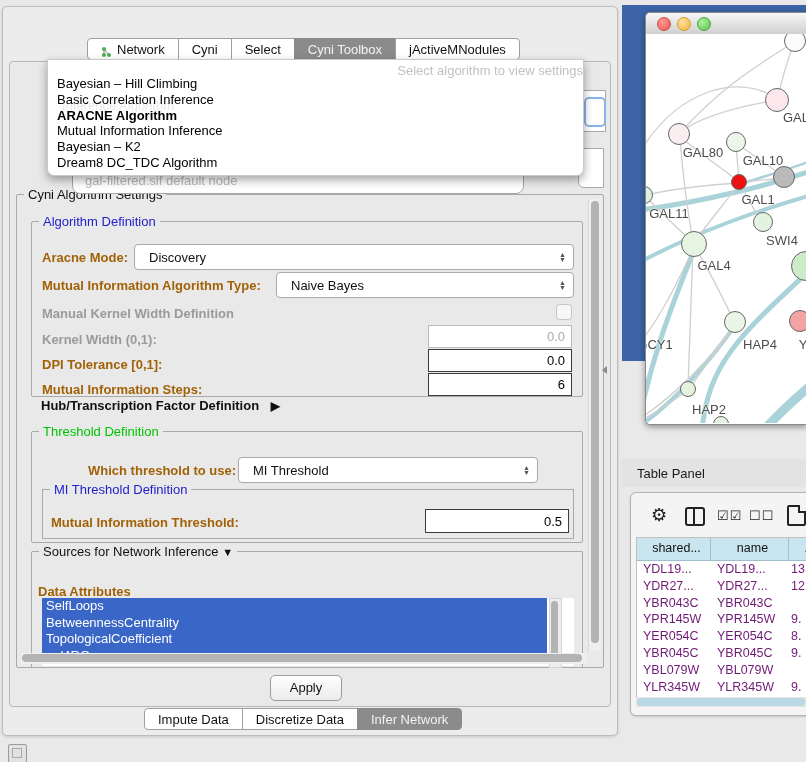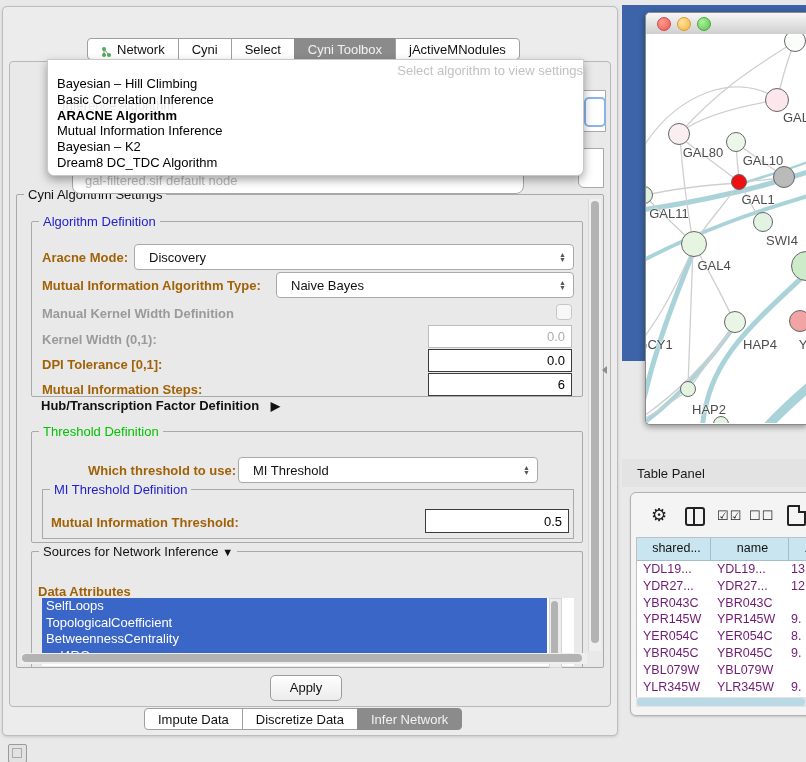--- a/index.html
+++ b/index.html
@@ -223,22 +223,22 @@
         </div>
 
         <div class="group src-group">
           <span class="group-title">
             <span>Sources for Network Inference</span>
             <span style="font-size:11px">▼</span>
           </span>
           <span class="lbl" style="left:6px;top:32px">Data Attributes</span>
           <div class="attr-list" id="attrList">
             <div class="attr-item">SelfLoops</div>
+              <div class="attr-item">BetweennessCentrality</div>
               <div class="attr-item">TopologicalCoefficient</div>
-              <div class="attr-item">BetweennessCentrality</div>
               <div class="attr-item">gal4RGexp</div>
               <div class="attr-vsb">
                 <span class="thumb"></span>
               </div>
           </div>
         </div>
 
         <div class="set-vsb">
             <span class="thumb"></span>
           </div>

